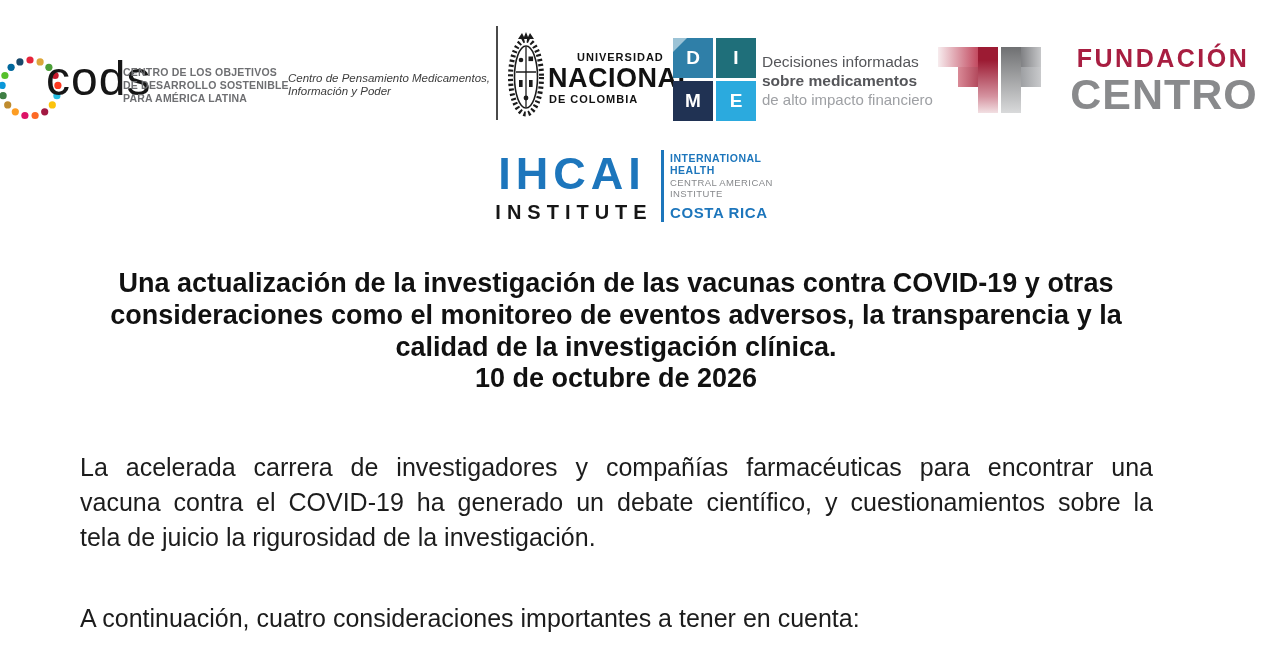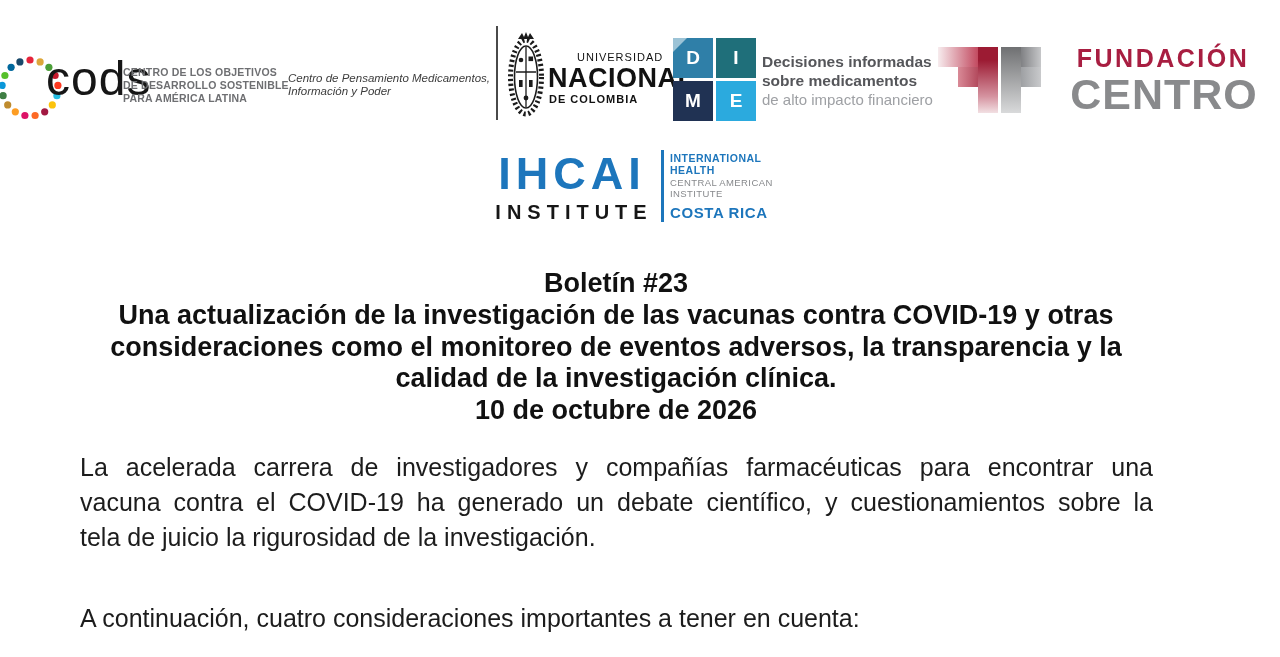--- a/index.html
+++ b/index.html
@@ -15,35 +15,35 @@
   .cods-tag{left:123px;top:66px;font-size:10.5px;line-height:13px;font-weight:700;color:#6e6f72;letter-spacing:.2px;}
 
   
   .cpmip{left:288px;top:72px;width:210px;font-size:11.5px;font-style:italic;color:#3c3c3c;line-height:13px;}
 
   
   .hdr-divider{left:496px;top:26px;width:2px;height:94px;background:#4a4a4a;}
 
   
   .unal-crest{left:506px;top:30px;}
-  .unal-l1{left:549px;top:51px;font-size:11px;font-weight:400;letter-spacing:1px;color:#111;padding-left:28px;}
+  .unal-l1{left:549px;top:51px;font-size:11px;font-weight:700;letter-spacing:1px;color:#111;padding-left:28px;}
   .unal-l2{left:548px;top:63px;font-size:27px;font-weight:700;color:#111;letter-spacing:.5px;}
   .unal-l3{left:549px;top:93px;font-size:11px;font-weight:700;letter-spacing:1px;color:#111;}
 
   
   .dime-grid{left:673px;top:38px;width:83px;height:83px;}
   .dime-tile{position:absolute;width:40px;height:40px;color:#fff;font-weight:700;font-size:19px;
              text-align:center;line-height:40px;}
   .tile-d{left:0;top:0;background:#2f7fa8;}
   .tile-i{left:43px;top:0;background:#1f6f7a;}
   .tile-m{left:0;top:43px;background:#203253;}
   .tile-e{left:43px;top:43px;background:#2baade;}
   .tile-fold{position:absolute;left:0;top:0;width:14px;height:14px;background:#9cc3d6;
              clip-path:polygon(0 0,100% 0,0 100%);}
-  .dime-b1{left:762px;top:53px;font-size:15.5px;font-weight:700;color:#55565a;}
+  .dime-b1{left:762px;top:53px;font-size:15.5px;font-weight:400;color:#55565a;}
   .dime-b2{left:762px;top:72px;font-size:15.5px;font-weight:700;color:#55565a;}
   .dime-lt{left:762px;top:91px;font-size:15px;color:#9ea0a4;}
 
   
   .fmb{position:absolute;}
   .fmb-redbar{left:938px;top:47px;width:40px;height:20px;background:linear-gradient(90deg,#f7ecee,#c24a60);}
   .fmb-redv{left:978px;top:47px;width:20px;height:66px;background:linear-gradient(#9c1b33 20%,#d593a0 75%,#f2e0e3);}
   .fmb-redsq{left:958px;top:67px;width:20px;height:20px;background:linear-gradient(90deg,#d98a97,#b34a5d);}
   .fmb-gryv{left:1001px;top:47px;width:20px;height:66px;background:linear-gradient(#6f7072,#d9dadb);}
   .fmb-grybar{left:1021px;top:47px;width:20px;height:20px;background:linear-gradient(90deg,#808184,#c6c7c9);}
@@ -157,21 +157,20 @@
     <div class="abs ihcai-inst">INSTITUTE</div>
     <div class="abs ihcai-rule"></div>
     <div class="abs ihcai-r1">INTERNATIONAL</div>
     <div class="abs ihcai-r2">HEALTH</div>
     <div class="abs ihcai-r3">CENTRAL AMERICAN</div>
     <div class="abs ihcai-r4">INSTITUTE</div>
     <div class="abs ihcai-cc">COSTA RICA</div>
   </div>
 
   <div class="abs title-block">
-    <div>Boletín #23</div>
     <div>Una actualización de la investigación de las vacunas contra COVID-19 y otras</div>
     <div>consideraciones como el monitoreo de eventos adversos, la transparencia y la</div>
     <div>calidad de la investigación clínica.</div>
     <div>10 de octubre de 2026</div>
   </div>
 
   <div class="abs para">
     <div class="jline">La acelerada carrera de investigadores y compañías farmacéuticas para encontrar una</div>
     <div class="jline">vacuna contra el COVID-19 ha generado un debate científico, y cuestionamientos sobre la</div>
     <div class="jline-last">tela de juicio la rigurosidad de la investigación.</div>

